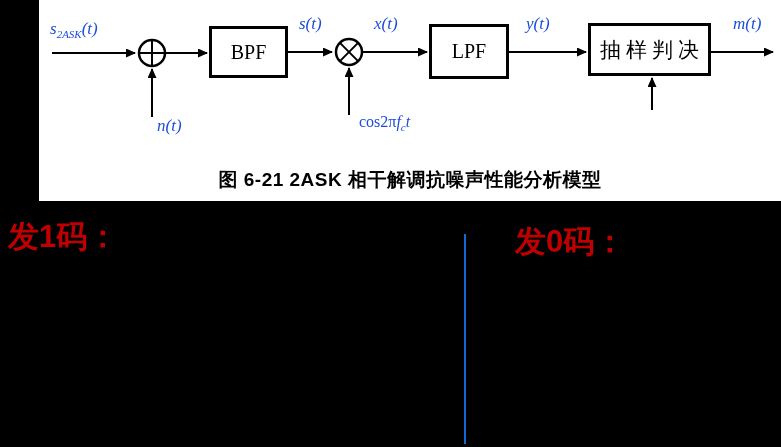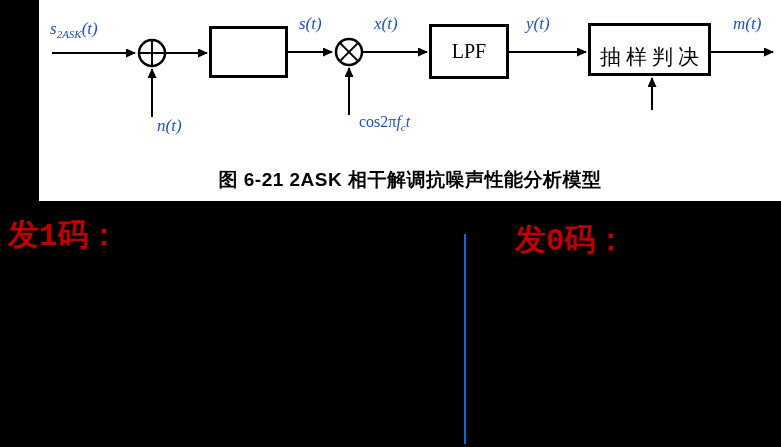--- a/index.html
+++ b/index.html
@@ -15,33 +15,33 @@
   .mlabel{
     position:absolute;color:#1d4ed8;font-family:"Liberation Serif",serif;
     font-style:italic;font-size:17px;line-height:1.1;white-space:nowrap;
   }
   .mlabel sub{font-size:11px;font-style:italic;}
   .mlabel .up{font-style:normal;}
   .boxlabel{
     position:absolute;display:flex;align-items:center;justify-content:center;
     color:#000;font-family:"Liberation Serif",serif;font-size:20px;white-space:nowrap;
   }
-  .boxlabel.cjk{font-size:21px;letter-spacing:5px;padding-left:5px;box-sizing:border-box;margin-top:7px;}
+  .boxlabel.cjk{font-size:21px;letter-spacing:5px;padding-left:5px;box-sizing:border-box;}
   .cjklabel{
     position:absolute;color:#000;font-family:"Liberation Serif",serif;
     font-size:19px;letter-spacing:1px;white-space:nowrap;
   }
   .caption{
     position:absolute;left:0;right:0;top:167px;text-align:center;color:#000;
     font-family:"Liberation Sans",sans-serif;font-size:19px;font-weight:600;
     letter-spacing:0.5px;white-space:nowrap;
   }
   .note{
     position:absolute;font-size:31px;font-weight:700;line-height:1.05;
-    font-family:Liberation Mono, monospace;white-space:nowrap;
+    font-family:Liberation Sans, sans-serif;white-space:nowrap;
   }
   .note-left{left:8px;top:221px;}
   .note-right{left:515px;top:226px;}
   .divider{position:absolute;left:464px;top:234px;width:2px;height:210px;}
 </style>
 </head>
 <body>
 
 <div class="panel">
 
@@ -73,20 +73,21 @@
       <circle cx="310" cy="52" r="13" fill="#fff" stroke="#000" stroke-width="2.5"></circle>
       <line x1="300.9" y1="42.9" x2="319.1" y2="61.1" stroke="#000" stroke-width="2"></line>
       <line x1="319.1" y1="42.9" x2="300.9" y2="61.1" stroke="#000" stroke-width="2"></line>
     </g>
 
     <rect x="171.5" y="27.5" width="76" height="49" fill="#fff" stroke="#000" stroke-width="3"></rect>
     <rect x="391.5" y="25.5" width="77" height="52" fill="#fff" stroke="#000" stroke-width="3"></rect>
     <rect x="550.5" y="24.5" width="120" height="50" fill="#fff" stroke="#000" stroke-width="3"></rect>
   </svg>
 
+  <div class="boxlabel" style="left:171px;top:27px;width:77px;height:50px;">BPF</div>
   <div class="boxlabel" style="left:391px;top:25px;width:78px;height:53px;border-radius:7px;">LPF</div>
   <div class="boxlabel cjk" style="left:550px;top:24px;width:121px;height:51px;">抽样判决</div>
 
   <div class="mlabel" style="left:11px;top:20px;"><i>s</i><sub>2ASK</sub><i>(t)</i></div>
 
   <div class="mlabel" style="left:118px;top:117px;">n(t)</div>
   <div class="mlabel" style="left:260px;top:15px;">s(t)</div>
   <div class="mlabel" style="left:335px;top:15px;">x(t)</div>
   <div class="mlabel" style="left:487px;top:15px;">y(t)</div>
   <div class="mlabel" style="left:694px;top:15px;">m(t)</div>

